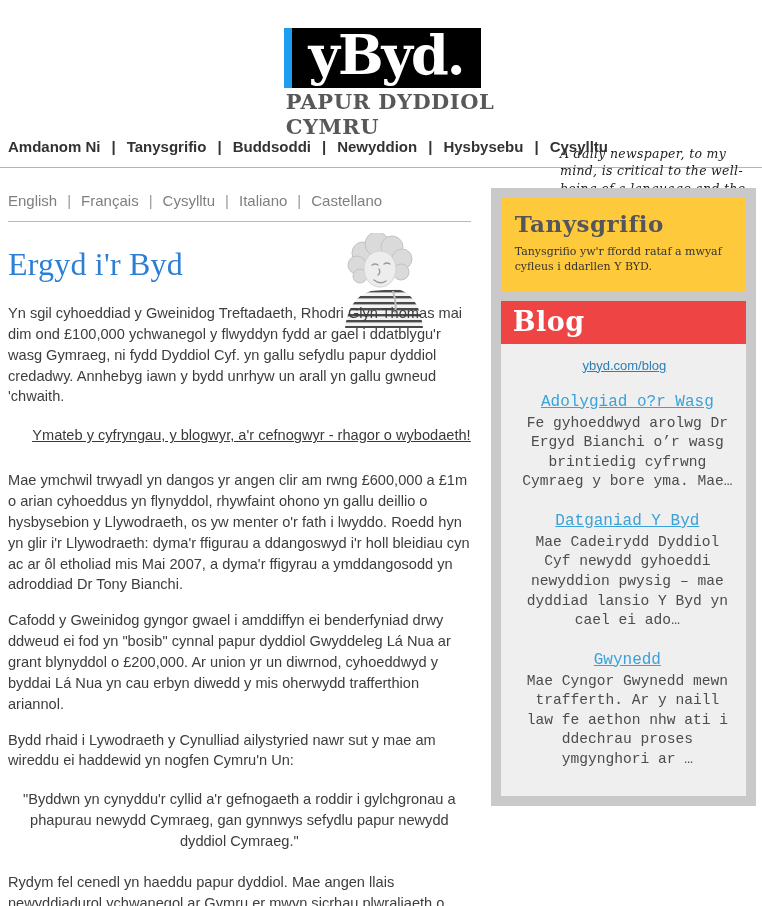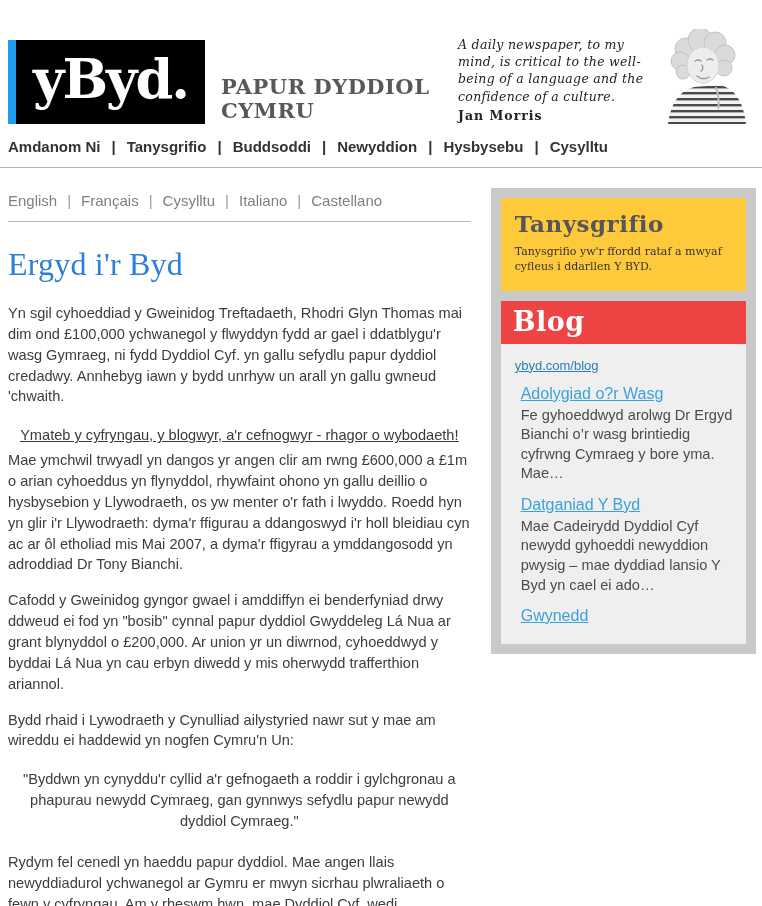--- a/index.html
+++ b/index.html
@@ -5,21 +5,21 @@
   * { margin:0; padding:0; box-sizing:border-box; }
   html,body { background:#ffffff; }
   body {
     width:762px; height:906px; overflow:hidden;
     font-family:"Liberation Sans", sans-serif;
     color:#3d3d3d;
   }
   .page { width:762px; position:relative; }
 
   
-  .masthead { display:flex; align-items:flex-end; padding:28px 6px 0 8px; height:124px; }
+  .masthead { display:flex; align-items:center; padding:28px 6px 0 8px; height:124px;flex-direction:column; }
   .logo {
     background:#000; border-left:8px solid #1e9cf0;
     width:197px; height:84px; display:flex; align-items:center; justify-content:center;
     cursor:pointer;
   }
   .logo-text {
     font-family:"DejaVu Serif", serif; font-weight:700;
     font-size:54px; color:#fff; letter-spacing:-2px; line-height:1;
     padding-bottom:6px;
   }
@@ -48,21 +48,21 @@
   .lang-row { font-size:15px; color:#7f7f7f; padding-top:4px; padding-bottom:12px; }
   .lang-row .lang-item { cursor:pointer; }
   .lang-row .lang-item:not(:last-child)::after { content:"|"; color:#9a9a9a; margin:0 10px; }
   .rule-col { border:0; border-top:1px solid #b9b9b9; }
 
   h1.article-title {
     font-family:"Liberation Serif", serif; font-weight:400;
     font-size:32px; color:#2c7fd6; margin:24px 0 20px 0; letter-spacing:0.2px;
   }
   .article p { font-size:14.6px; line-height:1.43; color:#3d3d3d; margin-bottom:15px; }
-  .article .link-line { text-align:center; margin:18px 0 4px 0;text-decoration:underline; }
+  .article .link-line { text-align:right; margin:18px 0 24px 0;text-decoration:underline; }
   .article .link-line a { color:#3a3a3a; text-decoration:underline; cursor:pointer; }
   .article .pull-quote { text-align:center; margin:18px 0 20px 0; }
   .article .bold { font-weight:400; }
 
   
   .sidebar {
     width:266px; margin-left:20px; background:#c9c9c9; padding:10px;
   }
   .subscribe-box { background:#ffc93c; padding:12px 14px 16px 14px; }
   .subscribe-title {
@@ -70,24 +70,24 @@
     font-size:23px; color:#55565a; margin-bottom:8px; letter-spacing:0.5px;
   }
   .subscribe-text {
     font-family:"DejaVu Serif", serif; font-size:11px; line-height:1.35; color:#333;
   }
   .blog-header { background:#ef4444; margin-top:10px; padding:5px 12px 7px 12px; }
   .blog-title {
     font-family:"DejaVu Serif", serif; font-weight:700;
     font-size:27px; color:#fff; letter-spacing:0.5px;
   }
-  .blog-body { background:#efefef; padding:14px 12px 16px 14px; }
+  .blog-body { background:#efefef; padding:14px 12px 27px 14px;text-align:center; }
   .blog-url { font-size:13px; }
   .blog-url a { color:#2a7fb8; text-decoration:underline; cursor:pointer; }
-  .blog-entry { margin-top:12px; padding-left:6px; }
+  .blog-entry { margin-top:20px; padding-left:6px;font-family:Liberation Mono, monospace; }
   .blog-entry-title { display:block; font-size:16px; color:#3aa2d8; text-decoration:underline; cursor:pointer; margin-bottom:3px; }
   .blog-entry-excerpt { font-size:14.6px; line-height:1.34; color:#4c4c4c; }
 </style>
 </head>
 <body>
 
 <div class="page">
 
   <div class="masthead">
     <div class="logo">
@@ -180,18 +180,19 @@
           <div class="blog-entry-excerpt">Fe gyhoeddwyd arolwg Dr Ergyd Bianchi o’r wasg brintiedig cyfrwng Cymraeg y bore yma. Mae…</div>
         </div>
 
         <div class="blog-entry">
           <a class="blog-entry-title">Datganiad Y Byd</a>
           <div class="blog-entry-excerpt">Mae Cadeirydd Dyddiol Cyf newydd gyhoeddi newyddion pwysig – mae dyddiad lansio Y Byd yn cael ei ado…</div>
         </div>
 
         <div class="blog-entry">
           <a class="blog-entry-title">Gwynedd</a>
+          <div class="blog-entry-excerpt">Mae Cyngor Gwynedd mewn trafferth. Ar y naill law fe aethon nhw ati i ddechrau proses ymgynghori ar …</div>
         </div>
       </div>
     </aside>
 
   </div>
 </div>
 
 </body></html>

